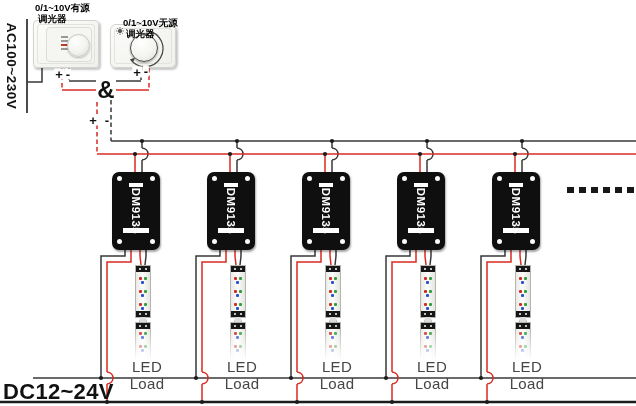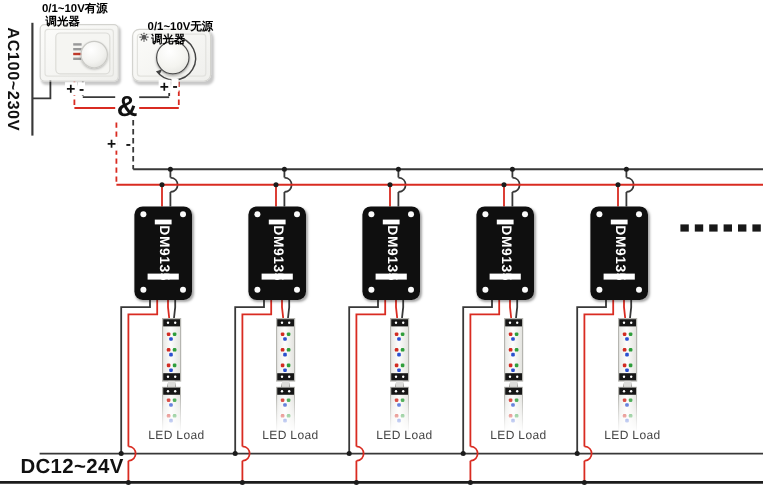--- a/index.html
+++ b/index.html
@@ -12,27 +12,27 @@
 
   
   .title{position:absolute;z-index:6;font-weight:bold;font-size:9.5px;line-height:11px;color:#000;}
   .title-l{left:35px;top:2px;}
   .title-r{left:123px;top:17px;}
   .title .l2{margin-left:3px;}
   .ac-label{
     position:absolute;z-index:6;left:11px;top:66px;transform:translate(-50%,-50%) rotate(90deg);
     font-weight:bold;font-size:13.5px;letter-spacing:.5px;white-space:nowrap;
   }
-  .dc-label{position:absolute;z-index:6;left:3px;top:379px;font-weight:bold;font-size:17px;letter-spacing:.3px;margin-left:14px;}
+  .dc-label{position:absolute;z-index:6;left:3px;top:379px;font-weight:bold;font-size:22px;letter-spacing:.3px;}
   .amp{position:absolute;z-index:6;left:94px;top:77px;width:24px;text-align:center;
        font-weight:bold;font-size:24px;line-height:26px;}
   .pm{position:absolute;z-index:7;transform:translate(-50%,-50%);font-weight:bold;font-size:13px;
       line-height:11px;background:#fff;padding:0 1px;}
   .load-label{position:absolute;z-index:6;width:62px;text-align:center;top:358px;
-      font-size:10px;color:#454545;letter-spacing:.3px;}
+      font-size:15px;color:#454545;letter-spacing:.3px;}
 
   
   .dimmer{position:absolute;z-index:5;background:linear-gradient(145deg,#fcfcfa,#efefec);
     border:1px solid #d3d3cf;border-radius:4px;box-shadow:1.5px 2px 2px rgba(0,0,0,.22);}
   .dimmer .inner{position:absolute;inset:3px;border:1px solid #e2e2de;border-radius:3px;}
   .dimmer-left{left:33px;top:20px;width:66px;height:48px;}
   .dl-panel{position:absolute;left:12px;top:6px;width:46px;height:35px;border:1px solid #dcdcd8;
     border-radius:4px;background:#f5f5f2;}
   .dl-tick{position:absolute;width:7px;height:1.5px;background:#999;}
   .dl-tick.red{background:#c0392b;}

